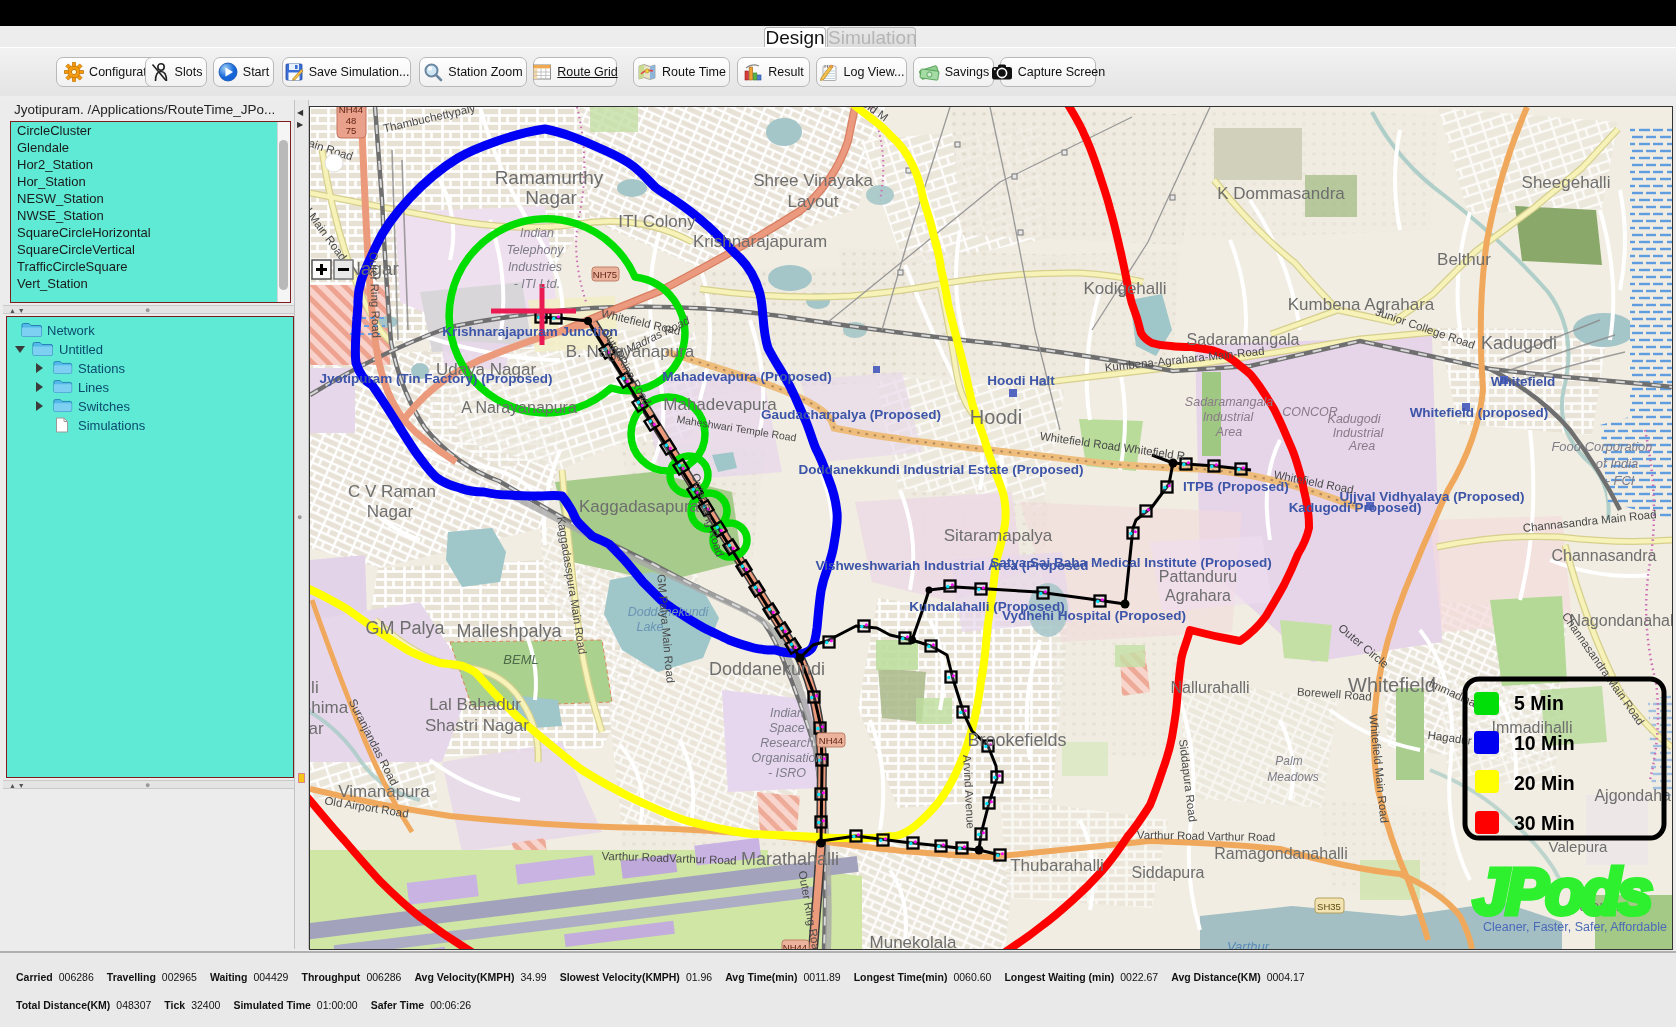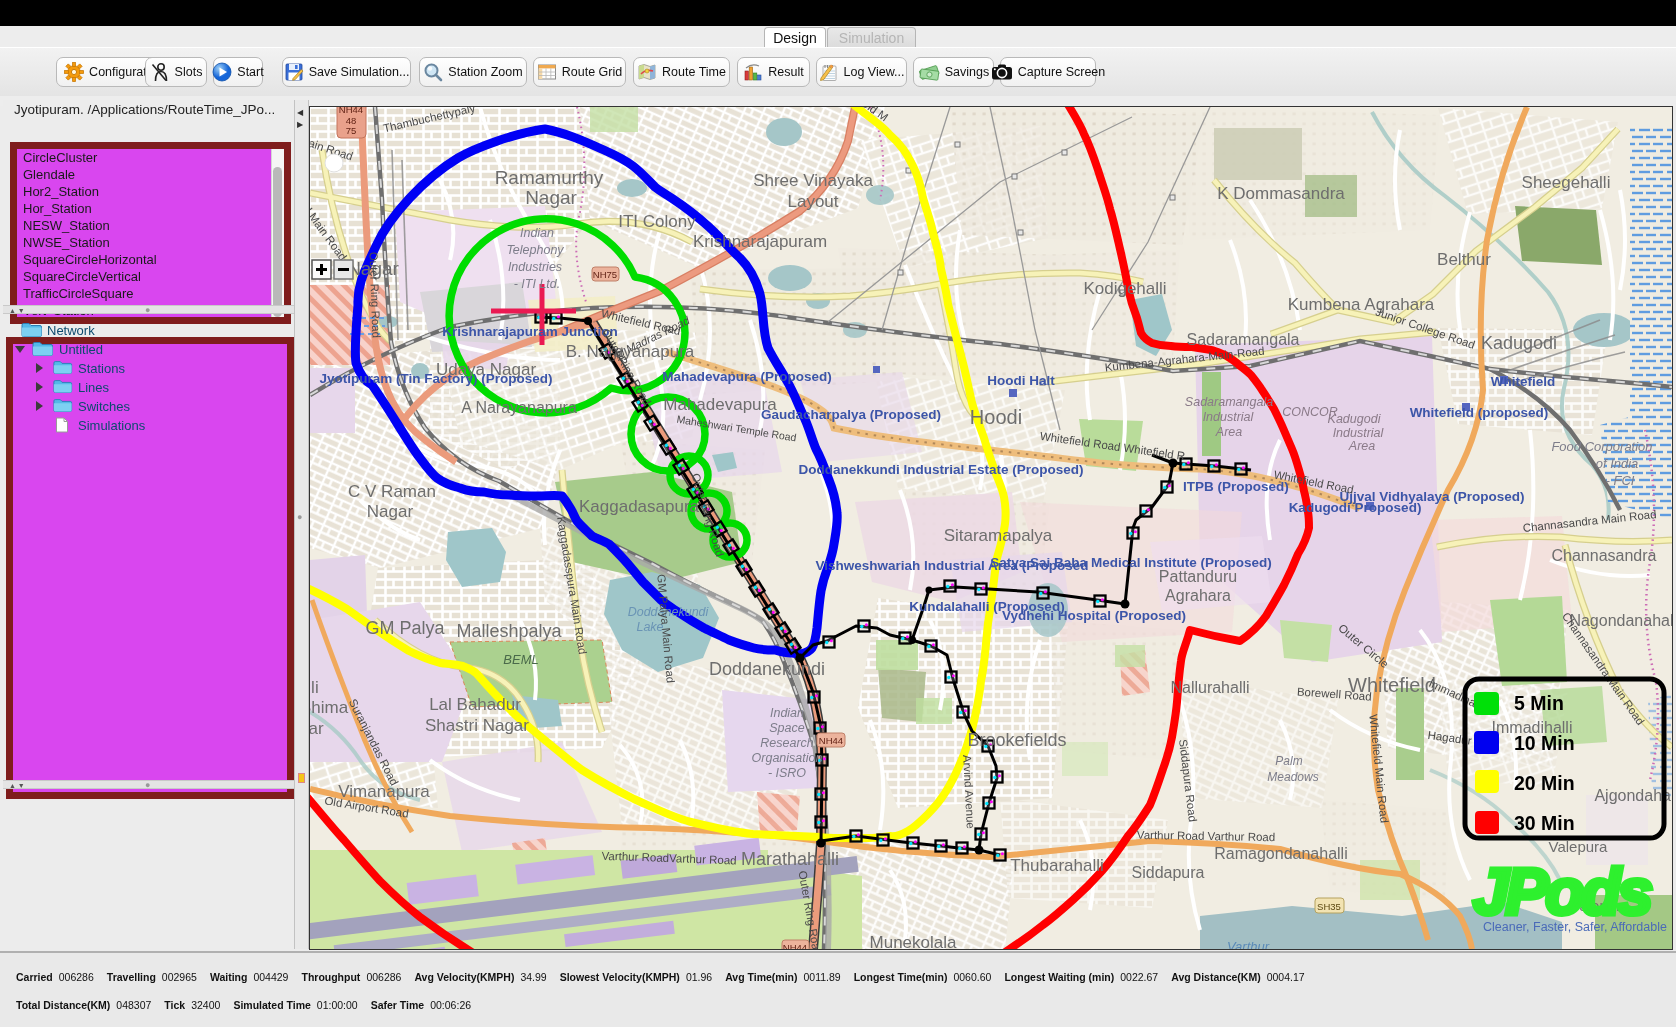--- a/index.html
+++ b/index.html
@@ -1,28 +1,28 @@
 <!DOCTYPE html>
 <html><head>
 <meta charset="utf-8">
 <style>
 * { margin:0; padding:0; box-sizing:border-box; }
 html,body { width:1676px; height:1027px; overflow:hidden; background:#ececec; font-family:"Liberation Sans",sans-serif; }
 #root { position:relative; width:1676px; height:1027px; }
 .abs { position:absolute; }
 #topblack { left:0; top:0; width:1676px; height:26px; background:#000; }
 #chrome { left:0; top:26px; width:1676px; height:80px; background:#ededed; }
-.tab { top:27px; height:20px; font-size:14px; text-align:center; line-height:20px; border:1px solid #b5b5b5; border-bottom:none; border-radius:4px 4px 0 0; }
+.tab { top:27px; height:20px; font-size:19px; text-align:center; line-height:20px; border:1px solid #b5b5b5; border-bottom:none; border-radius:4px 4px 0 0; }
 #tabDesign { left:764px; width:62px; background:#fff; color:#111; z-index:3; }
 #tabSim { left:827px; width:89px; background:linear-gradient(#e8e8e8,#dcdcdc); color:#b5b5b5; }
 #toolbar { left:0; top:47px; width:1676px; height:49px; background:linear-gradient(#f2f2f2,#e4e4e4); border-top:1px solid #fff; }
 .tbtn { position:absolute; top:57px; height:30px; background:linear-gradient(#ffffff,#f1f1f1); border:1px solid #b9b9b9; border-radius:7px; display:flex; align-items:center; justify-content:center; font-size:12.5px; color:#111; padding:0 4px; white-space:nowrap; }
 .tbtn svg { margin-right:5px; flex:0 0 auto; }
 #lpanel { left:3px; top:100px; width:291px; height:849px; background:#ececec; }
-.box { position:absolute; background:#d946ef; border:7px solid #7f1d1d;margin-top:21px; }
+.box { position:absolute; background:#5eead4; border:1px solid #7f1d1d; }
 .listitem { font-size:13px; color:#1a1a1a; padding:1px 0 1px 6px; line-height:15px; }
 #tmplLabel { position:absolute; left:11px; top:2px; font-size:13.5px; color:#222; white-space:nowrap; }
 .sb { position:absolute; background:#f5f5f5; border-left:1px solid #d5d5d5; }
 .sbthumb { position:absolute; background:#b9b9b9; border-radius:5px; }
 .splitter { position:absolute; left:0; width:291px; height:9px; background:#e4e4e4; border-top:1px solid #c9c9c9; border-bottom:1px solid #c9c9c9; }
 .treerow { position:absolute; font-size:13px; color:#0c4a6e; display:flex; align-items:center; height:18px; }
 .tri { display:inline-block; width:0; height:0; margin-right:5px; }
 .trir { border-left:7px solid #3c3c3c; border-top:5px solid transparent; border-bottom:5px solid transparent; }
 .trid { border-top:7px solid #3c3c3c; border-left:5px solid transparent; border-right:5px solid transparent; }
 #strip { left:294px; top:100px; width:15px; height:849px; background:#e9e9e9; border-left:1px solid #c2c2c2; border-right:1px solid #c2c2c2; }
@@ -58,21 +58,21 @@
         <circle cx="10" cy="10" r="2.6" fill="#fff7e0" stroke="#c97b08"></circle>
       </svg>
 Configuration...</div>
 <div class="tbtn" style="left:145px;width:62px;">
 <svg width="20" height="20" viewBox="0 0 20 20" fill="none" stroke="#222" stroke-width="1.6">
         <circle cx="11" cy="5" r="3.2"></circle>
         <path d="M5.5 19 C5.5 12.5 8 9.5 11 9.5 C14 9.5 16.5 12.5 16.5 19"></path>
         <line x1="2.5" y1="2.5" x2="16" y2="18.5"></line>
       </svg>
 Slots</div>
-<div class="tbtn" style="left:213px;width:50px;">
+<div class="tbtn" style="left:213px;width:61px;">
 <svg width="20" height="20" viewBox="0 0 20 20">
         <defs>
           <radialGradient id="stg" cx="35%" cy="30%">
             <stop offset="0%" stop-color="#9fd1f7"></stop>
             <stop offset="100%" stop-color="#1565d8"></stop>
           </radialGradient>
         </defs>
         <circle cx="10" cy="10" r="9" fill="url(#stg)" stroke="#0d4fa8" stroke-width="0.8"></circle>
         <path d="M7.5 5.5 L15 10 L7.5 14.5 Z" fill="#fff"></path>
       </svg>
@@ -86,21 +86,21 @@
         <path d="M9 16.5 L17.2 7.5 L19 9 L11 17.8 L8.6 18.3 Z" fill="#f7c04a" stroke="#a87f1e" stroke-width="0.7"></path>
       </svg>
 Save Simulation...</div>
 <div class="tbtn" style="left:419px;width:108px;">
 <svg width="20" height="20" viewBox="0 0 20 20">
         <circle cx="8.5" cy="8.5" r="6" fill="#cfe6f5" stroke="#6a87a0" stroke-width="2"></circle>
         <circle cx="7" cy="6.5" r="2.2" fill="#ffffff" opacity="0.8"></circle>
         <line x1="13" y1="13" x2="18" y2="18" stroke="#6a87a0" stroke-width="2.6" stroke-linecap="round"></line>
       </svg>
 Station Zoom</div>
-<div class="tbtn" style="left:533px;width:93px;">
+<div class="tbtn" style="left:533px;width:84px;text-decoration:underline;">
 <svg width="20" height="20" viewBox="0 0 20 20">
         <rect x="1.5" y="3" width="17" height="14" fill="#fff" stroke="#8a8a8a"></rect>
         <rect x="1.5" y="3" width="17" height="3.4" fill="#f0a94f"></rect>
         <rect x="1.5" y="6.4" width="3.8" height="10.6" fill="#f6d9a8"></rect>
         <g stroke="#b8b8b8" stroke-width="0.8">
           <line x1="1.5" y1="10" x2="18.5" y2="10"></line>
           <line x1="1.5" y1="13.5" x2="18.5" y2="13.5"></line>
           <line x1="9" y1="6.4" x2="9" y2="17"></line>
           <line x1="13.8" y1="6.4" x2="13.8" y2="17"></line>
         </g>

